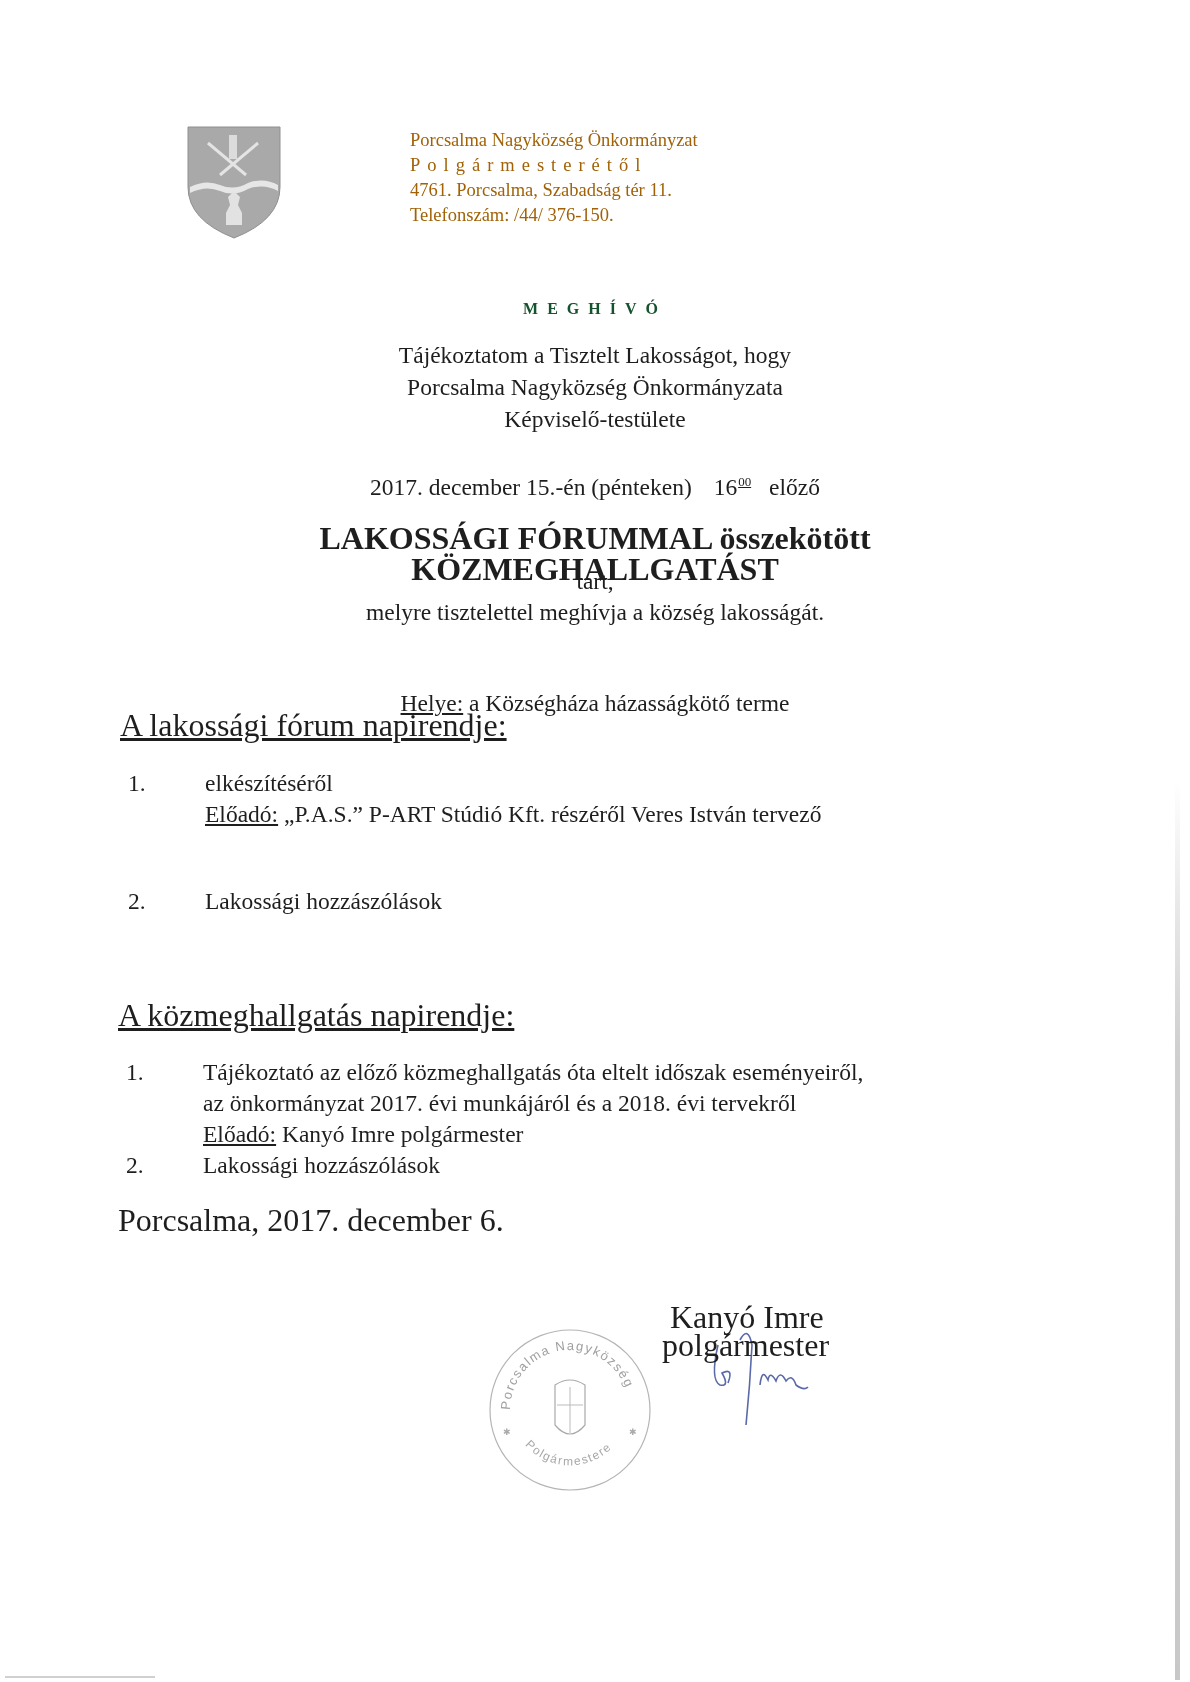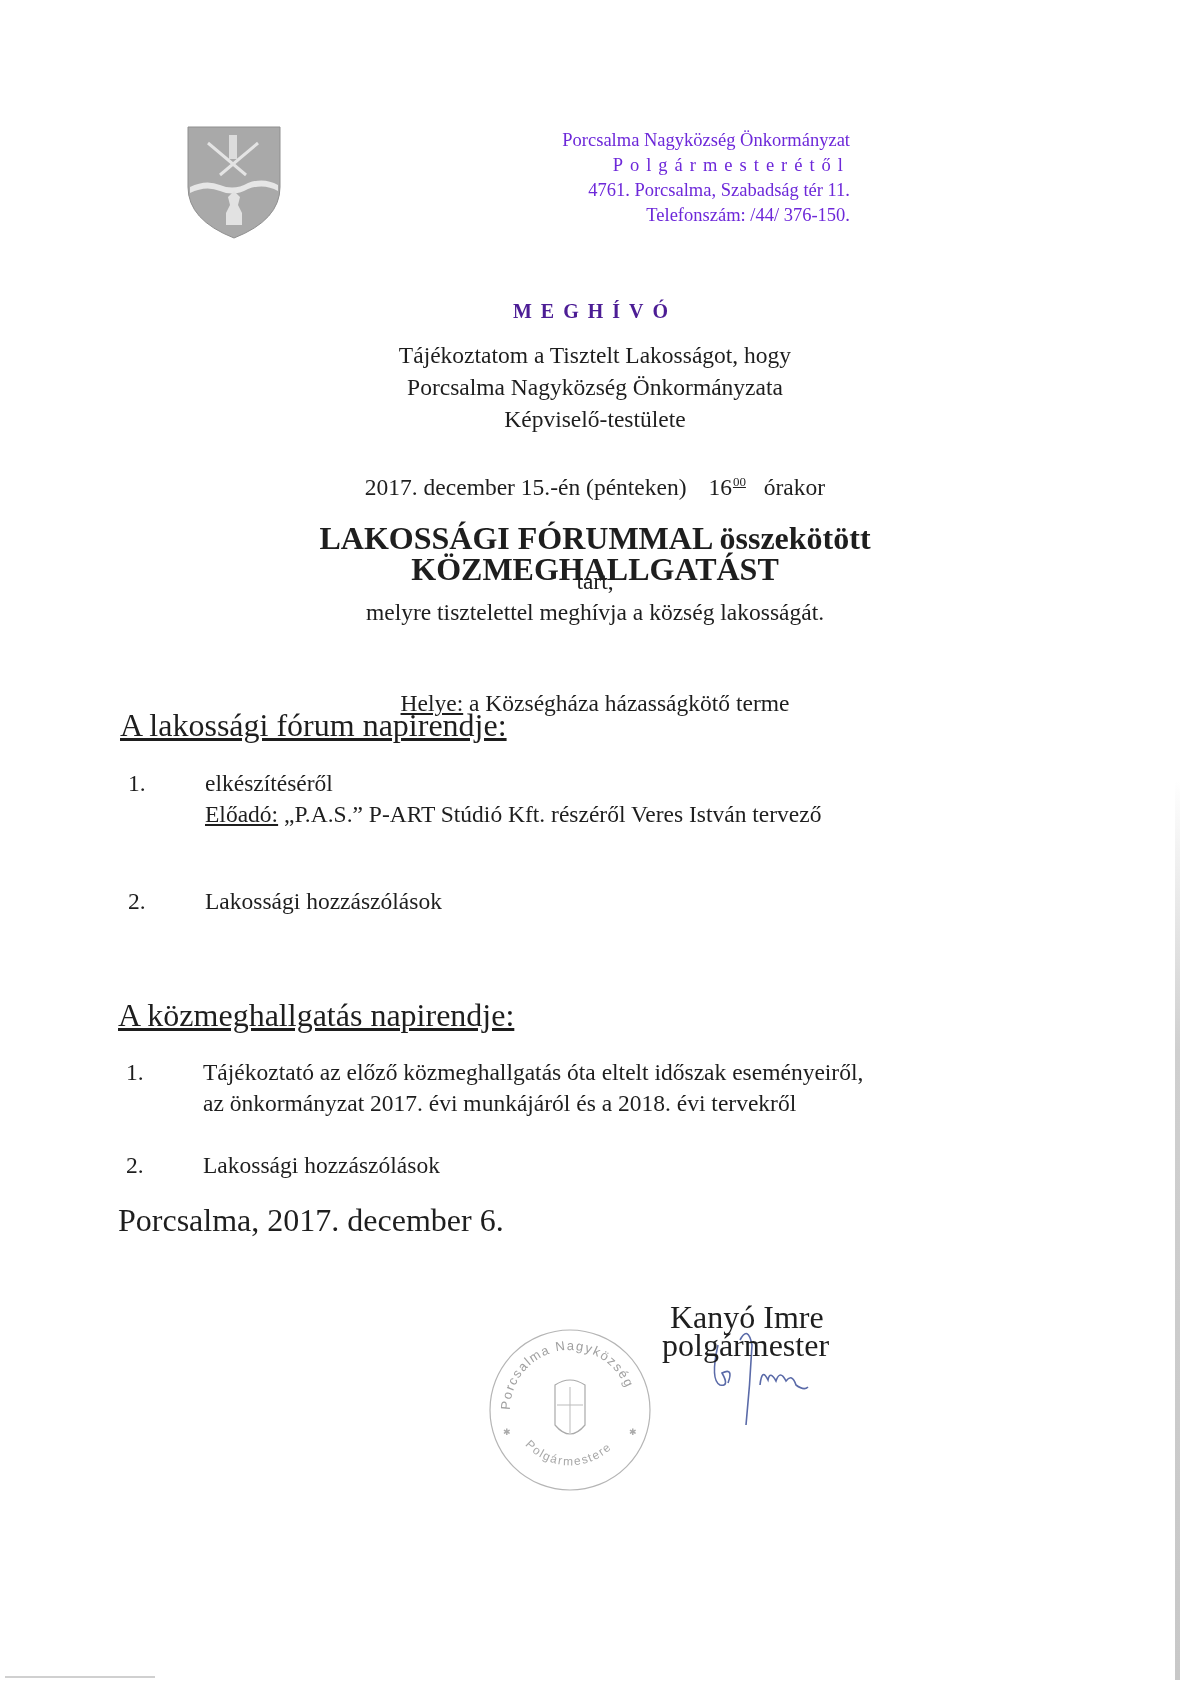--- a/index.html
+++ b/index.html
@@ -1,25 +1,25 @@
 <!DOCTYPE html>
 <html><head>
   <meta charset="utf-8">
   <style>
     html, body { margin: 0; padding: 0; background: #ffffff; }
     body { width: 1190px; height: 1682px; position: relative; overflow: hidden;
            font-family: "Liberation Serif", "DejaVu Serif", serif; color: #1e1e1e; }
     .abs { position: absolute; }
     
     #crest { left: 186px; top: 125px; width: 96px; height: 115px; }
-    .hdr { position: absolute; left: 410px; width: 440px; text-align: right;
-           font-size: 18.5px; line-height: 25px; color: #6d28d9; }
+    .hdr { position: absolute; left: 410px; width: 440px; text-align: left;
+           font-size: 18.5px; line-height: 25px; color: #a16207; }
     #hdr-line2 { letter-spacing: 7px; }
     #title { left: 0; width: 1190px; top: 300px; text-align: center; font-weight: bold;
-             font-size: 20px; letter-spacing: 9px; color: #4c1d95; }
+             font-size: 16px; letter-spacing: 9px; color: #14532d; }
     .body-c { position: absolute; left: 160px; width: 870px; text-align: center;
               font-size: 23.5px; line-height: 31px; }
     #bold-line { font-weight: bold; font-size: 32px; }
     #bold-line .normal { font-weight: bold; }
     sup.u { font-size: 13px; text-decoration: underline; vertical-align: 9px; margin-left: 1px; }
     .u-txt { text-decoration: underline; }
     .left-block { position: absolute; font-size: 32px; line-height: 31px; }
     .item { position: absolute; font-size: 23.5px; line-height: 31px; }
     .item .num { position: absolute; left: 0; top: 0; }
     .item .txt { position: absolute; left: 77px; top: 0; width: 820px; }
@@ -49,21 +49,21 @@
 
 <div id="title" class="abs">MEGHÍVÓ</div>
 
 <div class="body-c" style="top:340px;">Tájékoztatom a Tisztelt Lakosságot, hogy</div>
 <div class="body-c" style="top:372px;">Porcsalma Nagyközség Önkormányzata</div>
 <div class="body-c" style="top:404px;">Képviselő-testülete</div>
 
 <div class="body-c" style="top:466px;">
   <span>2017. december 15.-én (pénteken)</span>
   <span style="margin-left:16px;">16</span><sup class="u">00</sup>
-  <span style="margin-left:12px;">órakor</span>
+  <span style="margin-left:12px;">előző</span>
 </div>
 
 <div class="body-c" id="bold-line" style="top:523px;">
   <span>LAKOSSÁGI FÓRUMMAL</span>
   <span class="normal">összekötött</span>
   <span>KÖZMEGHALLGATÁST</span>
 </div>
 <div class="body-c" style="top:566px;">tart,</div>
 <div class="body-c" style="top:597px;">melyre  tisztelettel meghívja a község lakosságát.</div>
 
@@ -92,20 +92,24 @@
     </div>
 </div>
 
 <div class="left-block u-txt" style="left:118px; top:1000px;">A közmeghallgatás napirendje:</div>
 
 <div class="item" style="left:126px; top:1057px;">
   <span class="num">1.</span>
   <div class="txt">
     <div>Tájékoztató az előző közmeghallgatás óta eltelt időszak eseményeiről,</div>
     <div>az önkormányzat 2017. évi  munkájáról és a 2018. évi tervekről</div>
+    <div>
+      <span class="u-txt">Előadó:</span>
+      <span>Kanyó Imre polgármester</span>
+    </div>
   </div>
 </div>
 
 <div class="item" style="left:126px; top:1150px;">
   <span class="num">2.</span>
   <div class="txt">
       <div>Lakossági hozzászólások</div>
     </div>
 </div>
 

